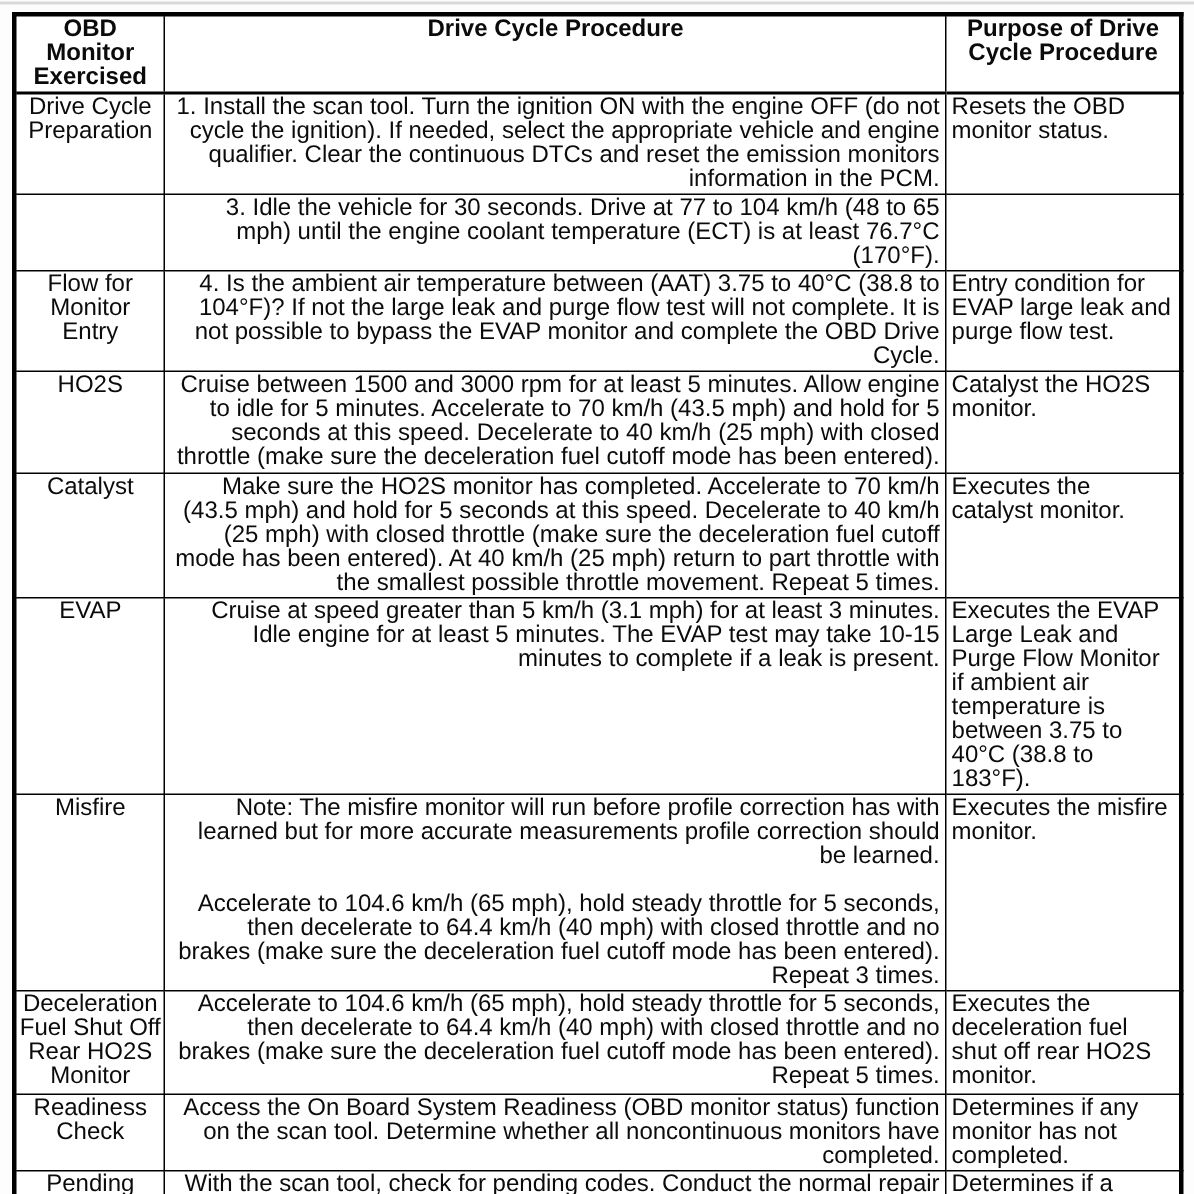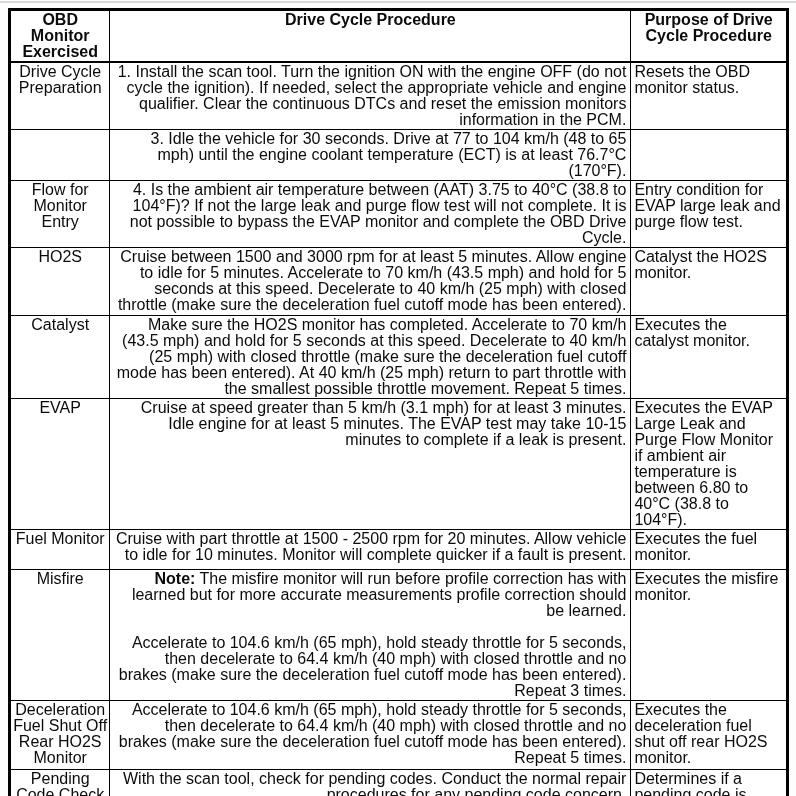--- a/index.html
+++ b/index.html
@@ -40,21 +40,21 @@
     text-align: center;
     padding: 1px 2px;
     border-bottom: 2px solid #000;
     height: 33px;
   }
   td.mon  { text-align: center; padding: 1px 2px; }
   td.proc { text-align: right;   padding: 1px 4px; }
   td.purp { text-align: left;   padding: 1px 3px; }
   td p { margin: 0; }
   td p.para2 { margin-top: 16px; }
-  strong { font-weight: bold; }
+  strong { font-weight: normal; }
 </style>
 </head>
 <body>
 
 <div class="top-rule"></div>
 
 <table class="obd">
   <colgroup>
     <col class="c1">
       <col class="c2">
@@ -89,39 +89,39 @@
       <td class="purp">Catalyst the HO2S monitor.</td>
     </tr>
     <tr style="height:69px">
       <td class="mon">Catalyst</td>
       <td class="proc">Make sure the HO2S monitor has completed. Accelerate to 70 km/h (43.5 mph) and hold for 5 seconds at this speed. Decelerate to 40 km/h (25 mph) with closed throttle (make sure the deceleration fuel cutoff mode has been entered). At 40 km/h (25 mph) return to part throttle with the smallest possible throttle movement. Repeat 5 times.</td>
       <td class="purp">Executes the catalyst monitor.</td>
     </tr>
     <tr style="height:96px">
       <td class="mon">EVAP</td>
       <td class="proc">Cruise at speed greater than 5 km/h (3.1 mph) for at least 3 minutes. Idle engine for at least 5 minutes. The EVAP test may take 10-15 minutes to complete if a leak is present.</td>
-      <td class="purp">Executes the EVAP Large Leak and Purge Flow Monitor if ambient air temperature is between 6.80 to 40°C (38.8 to 104°F).</td>
-    </tr>
-    <tr style="height:40px">
-      <td class="mon">Fuel Monitor</td>
-      <td class="proc">Cruise with part throttle at 1500 - 2500 rpm for 20 minutes. Allow vehicle to idle for 10 minutes. Monitor will complete quicker if a fault is present.</td>
-      <td class="purp">Executes the fuel monitor.</td>
+      <td class="purp">Executes the EVAP Large Leak and Purge Flow Monitor if ambient air temperature is between 3.75 to 40°C (38.8 to 183°F).</td>
     </tr>
     <tr style="height:98px">
       <td class="mon">Misfire</td>
       <td class="proc">
         <p><strong>Note:</strong> <span>The misfire monitor will run before profile correction has with learned but for more accurate measurements profile correction should be learned.</span></p>
         <p class="para2">Accelerate to 104.6 km/h (65 mph), hold steady throttle for 5 seconds, then decelerate to 64.4 km/h (40 mph) with closed throttle and no brakes (make sure the deceleration fuel cutoff mode has been entered). Repeat 3 times.</p>
       </td>
       <td class="purp">Executes the misfire monitor.</td>
     </tr>
     <tr style="height:69px">
       <td class="mon">Deceleration Fuel Shut Off Rear HO2S Monitor</td>
       <td class="proc">Accelerate to 104.6 km/h (65 mph), hold steady throttle for 5 seconds, then decelerate to 64.4 km/h (40 mph) with closed throttle and no brakes (make sure the deceleration fuel cutoff mode has been entered). Repeat 5 times.</td>
       <td class="purp">Executes the deceleration fuel shut off rear HO2S monitor.</td>
     </tr>
+    <tr style="height:39px">
+      <td class="mon">Readiness Check</td>
+      <td class="proc">Access the On Board System Readiness (OBD monitor status) function on the scan tool. Determine whether all noncontinuous monitors have completed.</td>
+      <td class="purp">Determines if any monitor has not completed.</td>
+    </tr>
     <tr style="height:63px">
       <td class="mon">Pending Code Check</td>
       <td class="proc">With the scan tool, check for pending codes. Conduct the normal repair procedures for any pending code concern.</td>
       <td class="purp">Determines if a pending code is preventing the completion of the OBD drive cycle.</td>
     </tr>
   </tbody>
 </table>
 
 </body></html>

